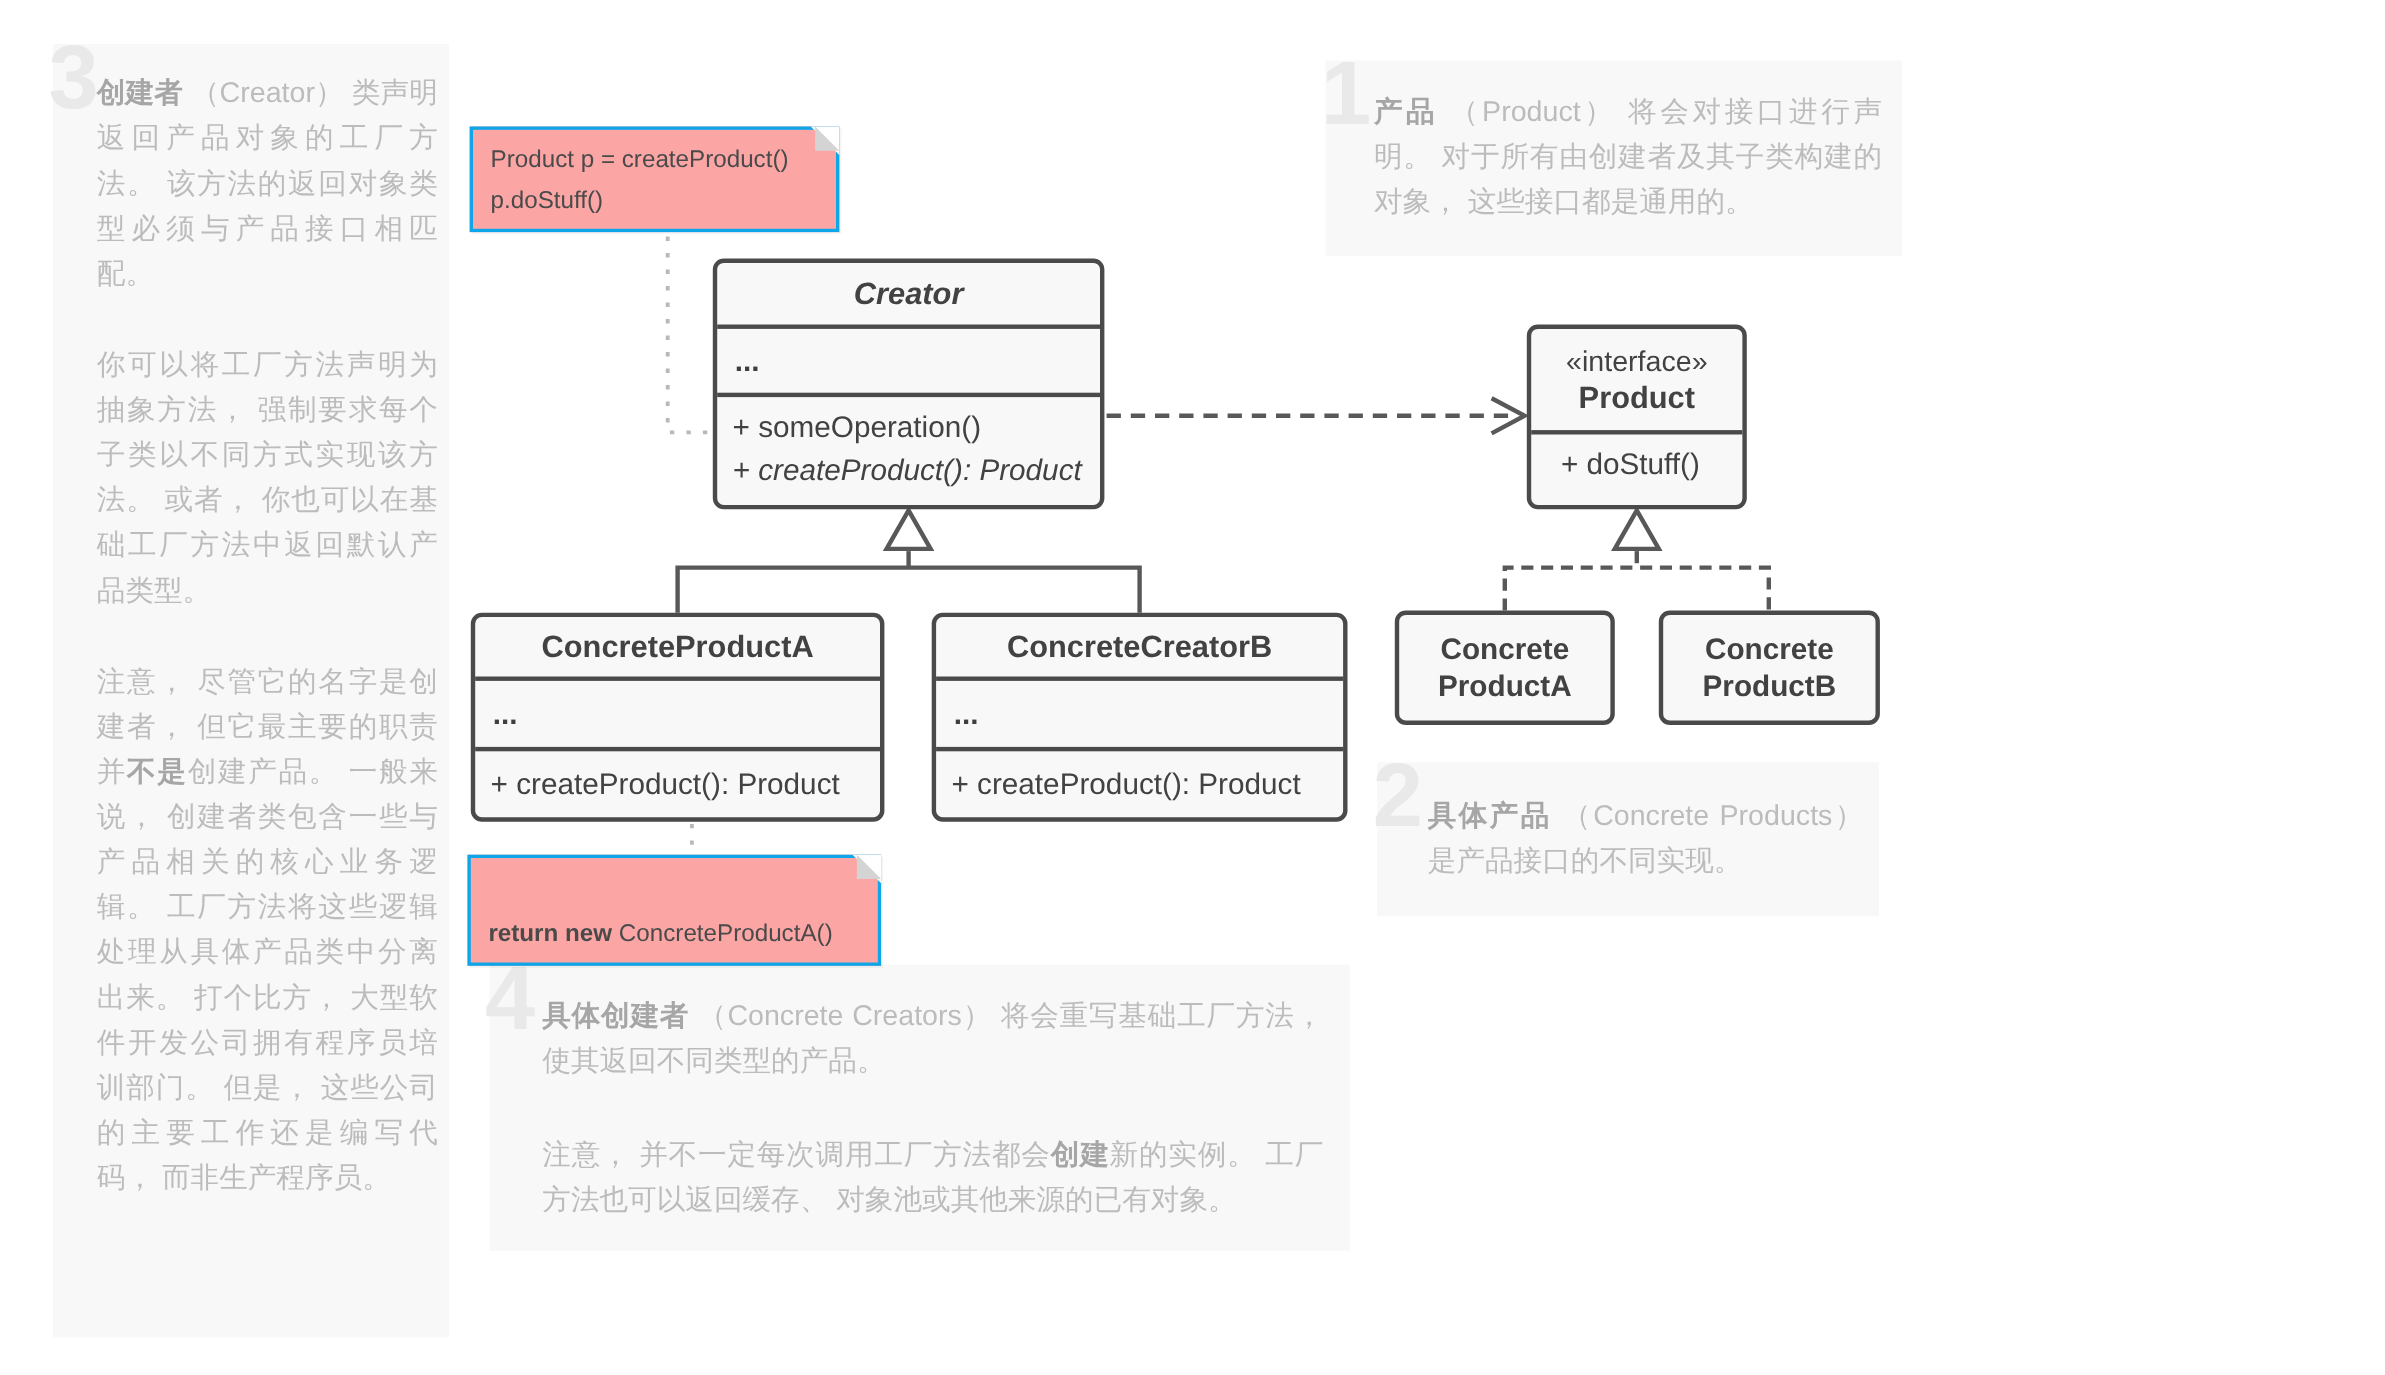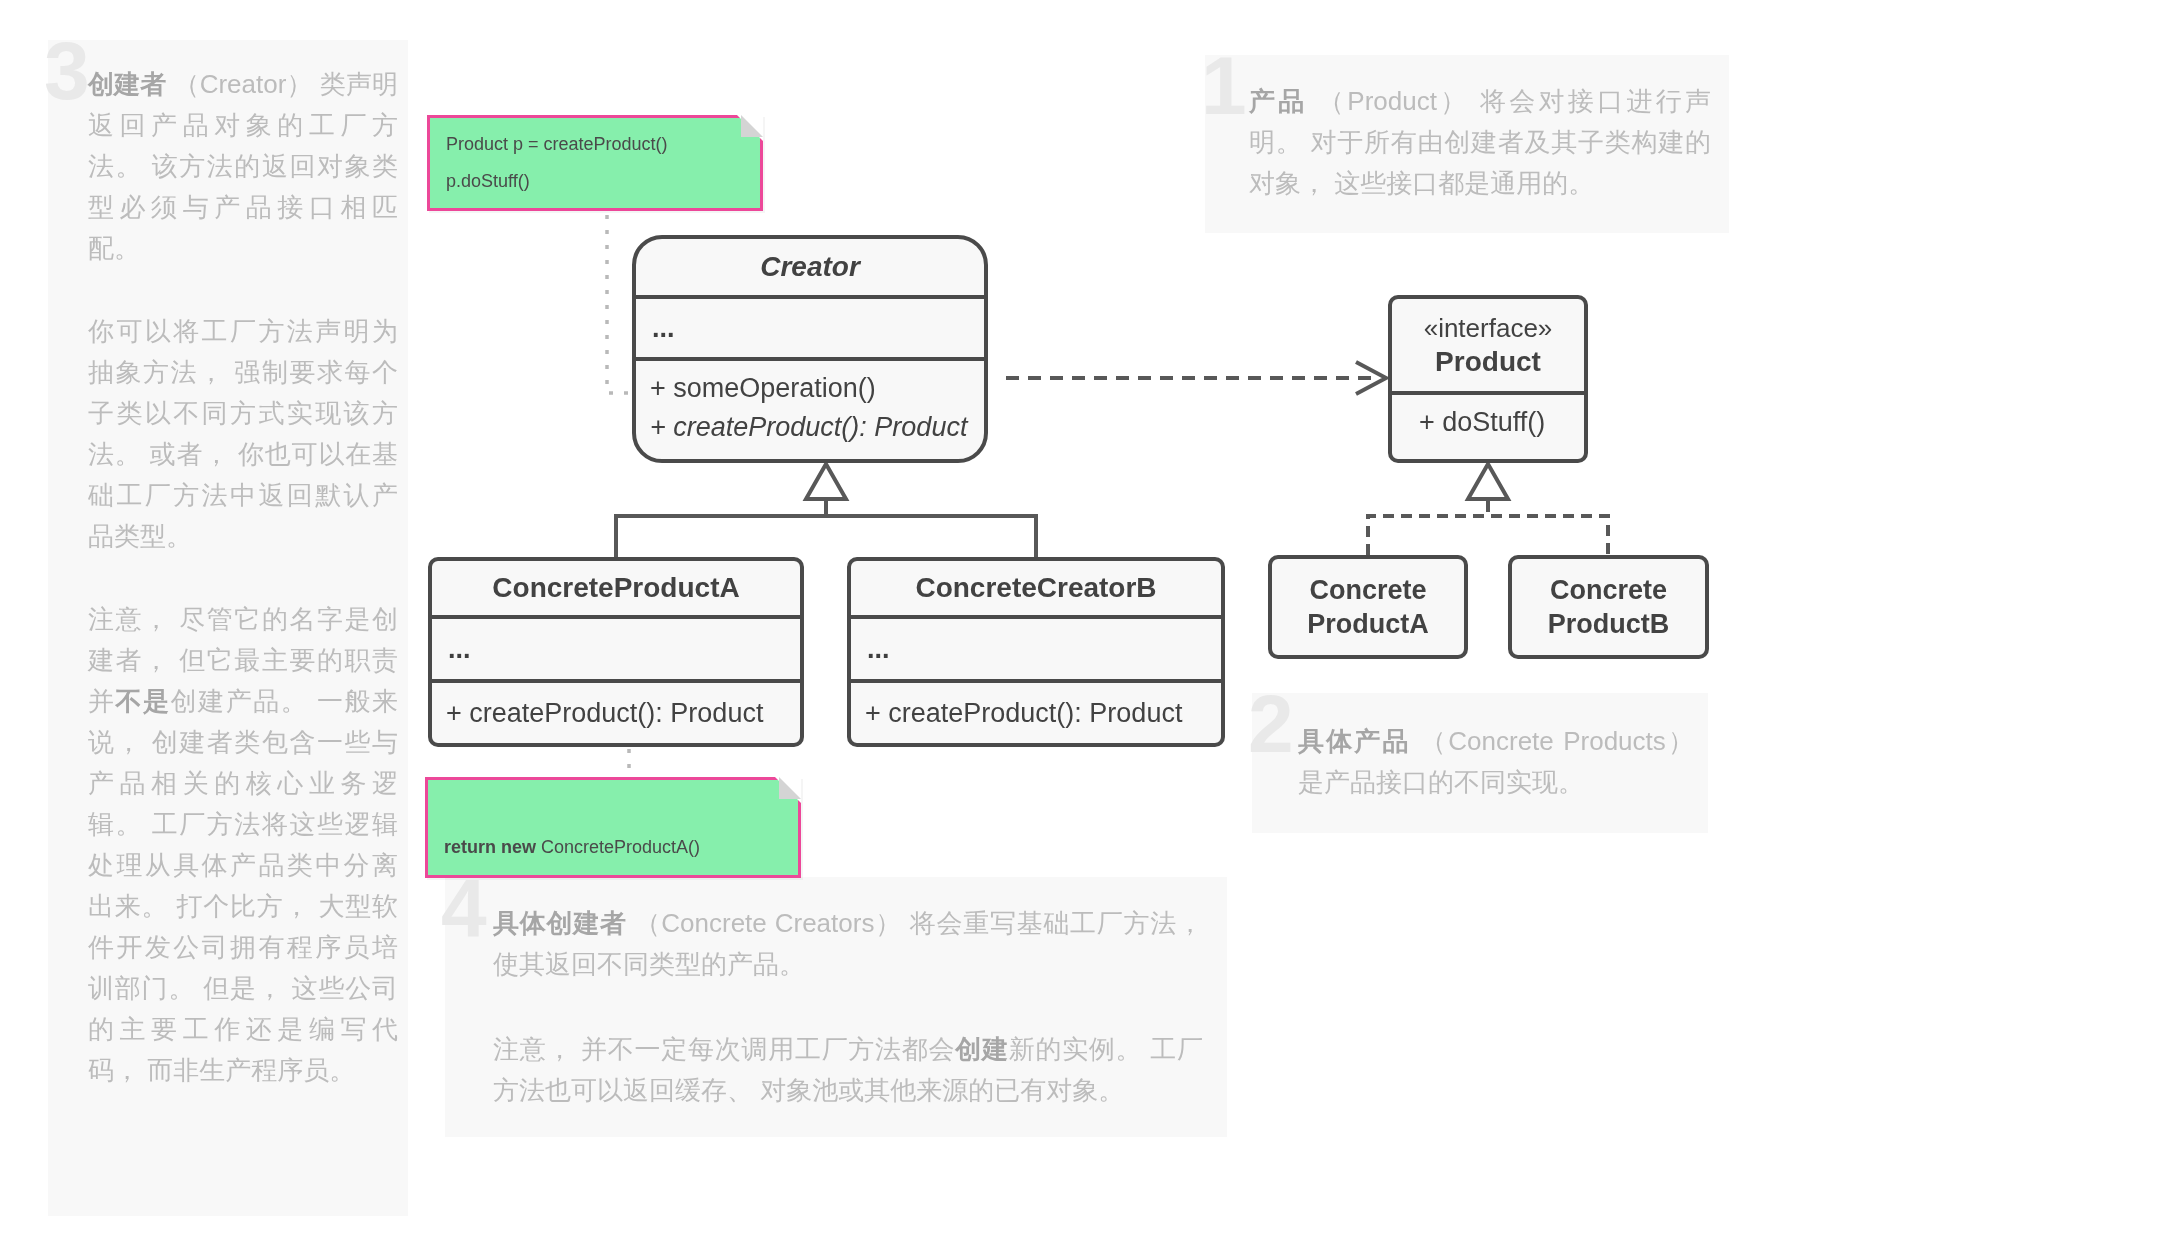--- a/index.html
+++ b/index.html
@@ -40,22 +40,22 @@
   .uml .methods{
     padding:8px 14px;font-size:27px;line-height:39px;
   }
   .italic{font-style:italic;}
   .center2{
     display:flex;flex-direction:column;align-items:center;justify-content:center;
     font-weight:bold;font-size:27px;line-height:34px;height:100%;
   }
   
   .note{
-    position:absolute;background:#86efac;border:3px solid #ec4899;
-    color:#4a4a4a;font-size:18px;line-height:37px;
+    position:absolute;background:#fca5a5;border:3px solid #0ea5e9;
+    color:#4a4a4a;font-size:22px;line-height:37px;
     box-shadow:2px 2px 0 rgba(0,0,0,0.04);
   }
   .note .fold-cut{
     position:absolute;top:-3px;right:-3px;width:0;height:0;
     border-top:26px solid #ffffff;border-left:26px solid transparent;
   }
   .note .fold-back{
     position:absolute;top:-3px;right:-3px;width:0;height:0;
     border-bottom:22px solid #d4d4d4;border-right:22px solid transparent;
   }
@@ -117,21 +117,21 @@
 
 <div class="note" style="left:427px;top:115px;width:330px;">
   <div class="fold-cut"></div>
   <div class="fold-back"></div>
   <div class="txt">
     <div>Product p = createProduct()</div>
     <div>p.doStuff()</div>
   </div>
 </div>
 
-<div class="uml" style="left:632px;top:235px;width:348px;height:220px;border-radius:30px;">
+<div class="uml" style="left:648px;top:235px;width:348px;height:220px;">
   <div class="hd" style="height:56px;">
       <span class="italic">Creator</span>
     </div>
   <div class="sec dots" style="height:58px;">...</div>
   <div class="sec methods" style="flex:1;">
     <div>+ someOperation()</div>
     <div class="italic">+ createProduct(): Product</div>
   </div>
 </div>
 

